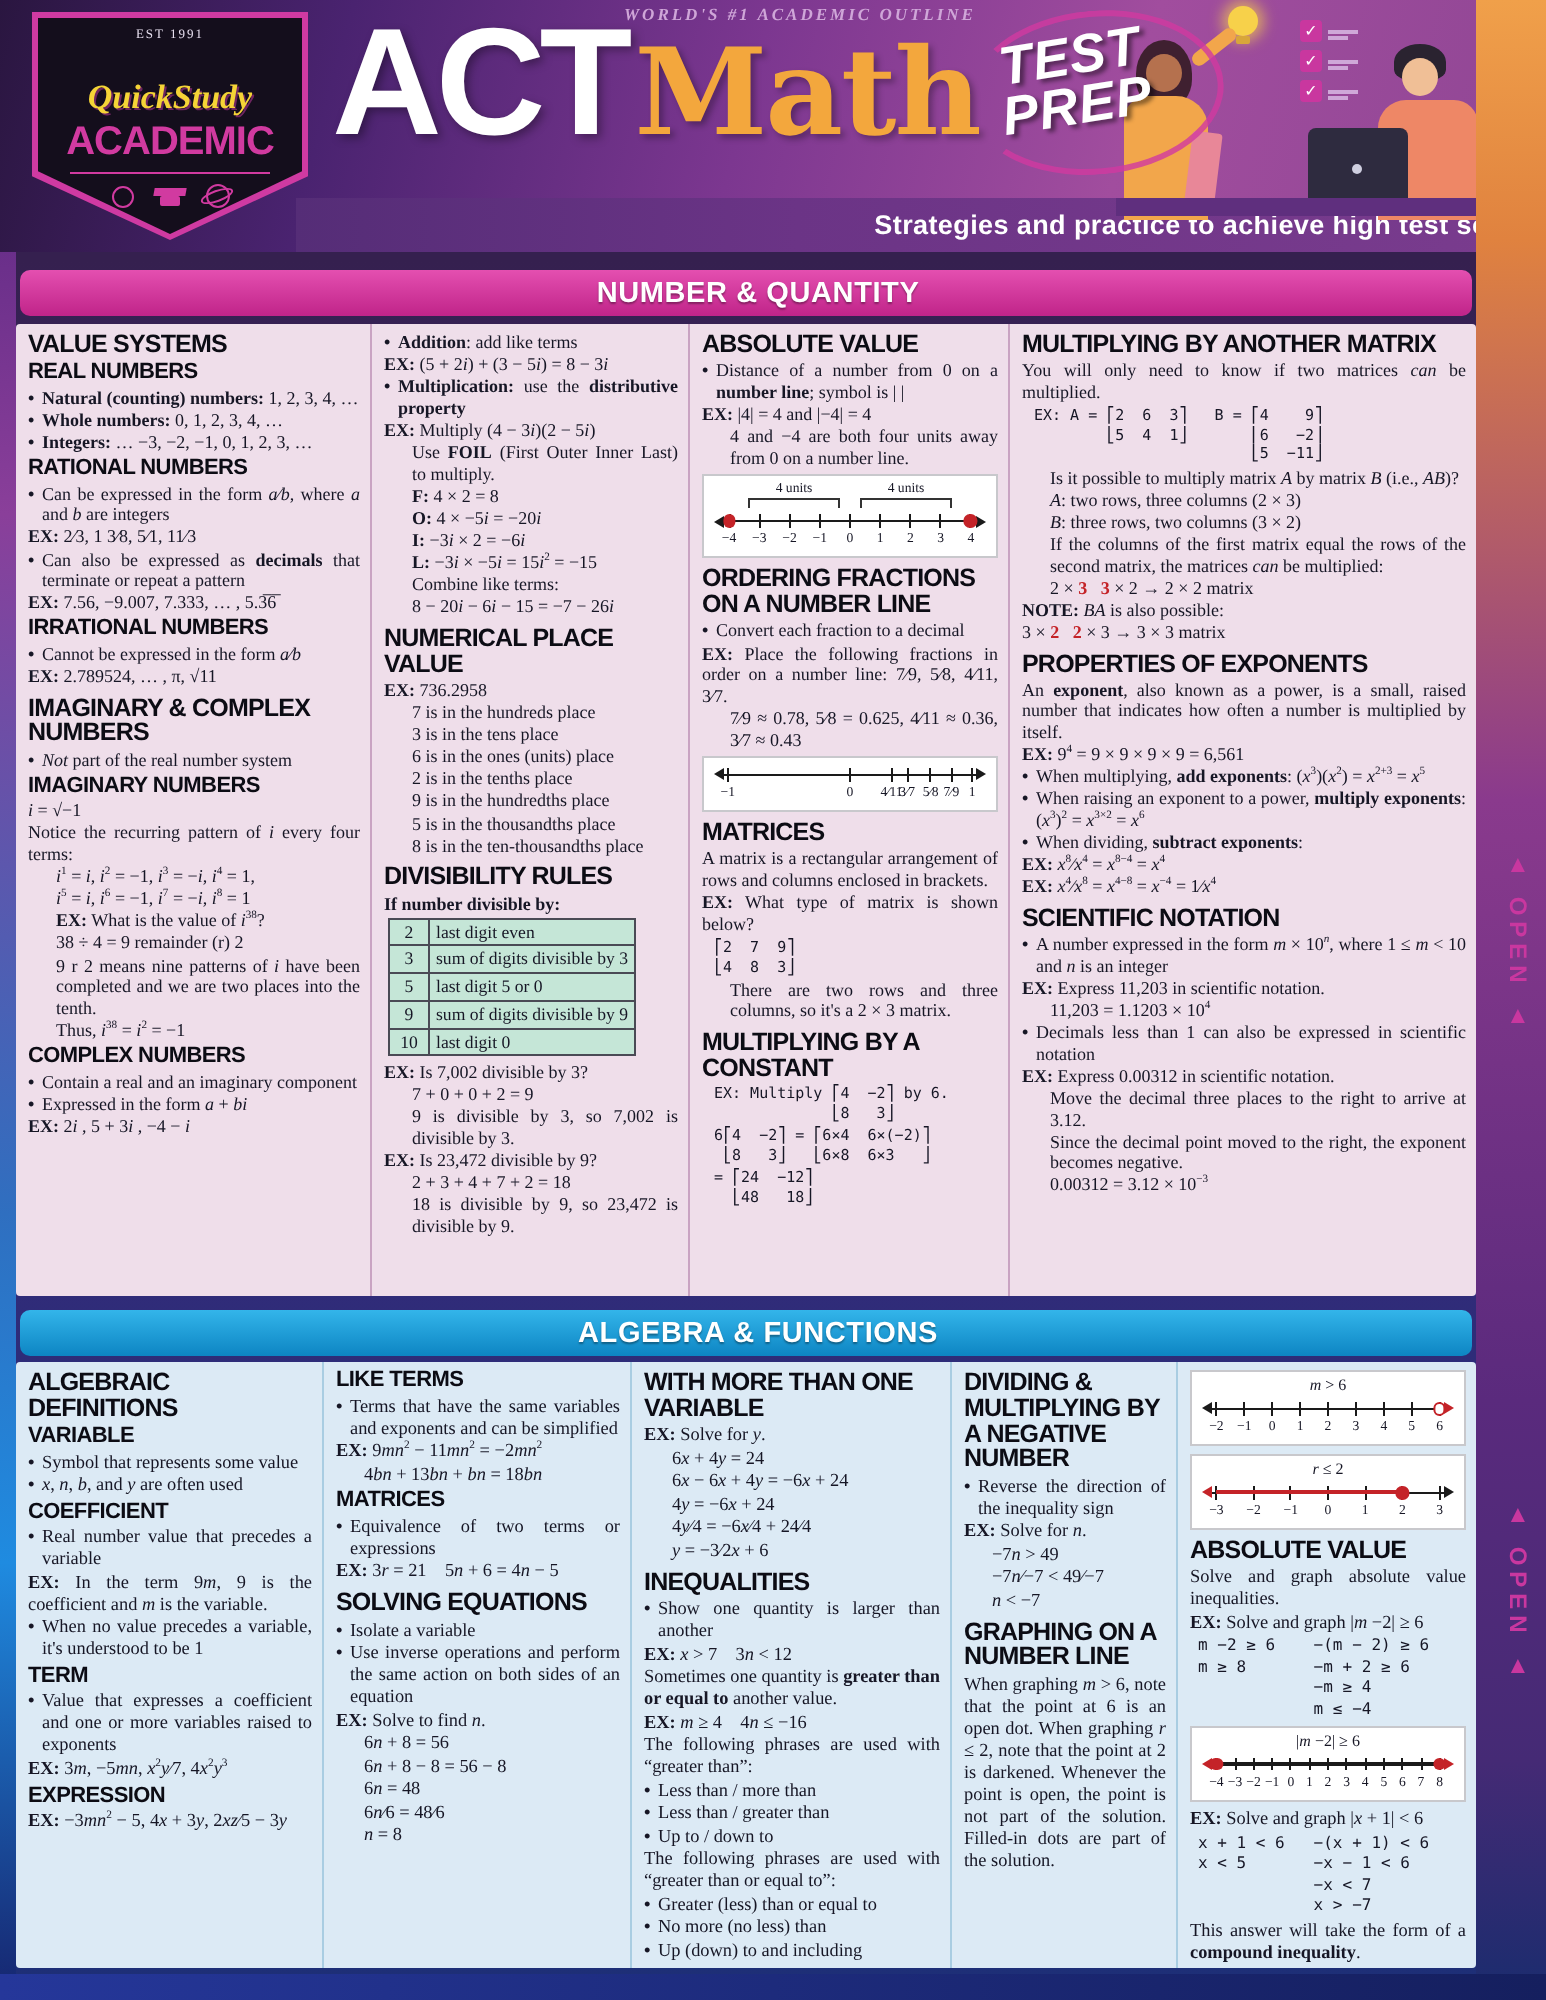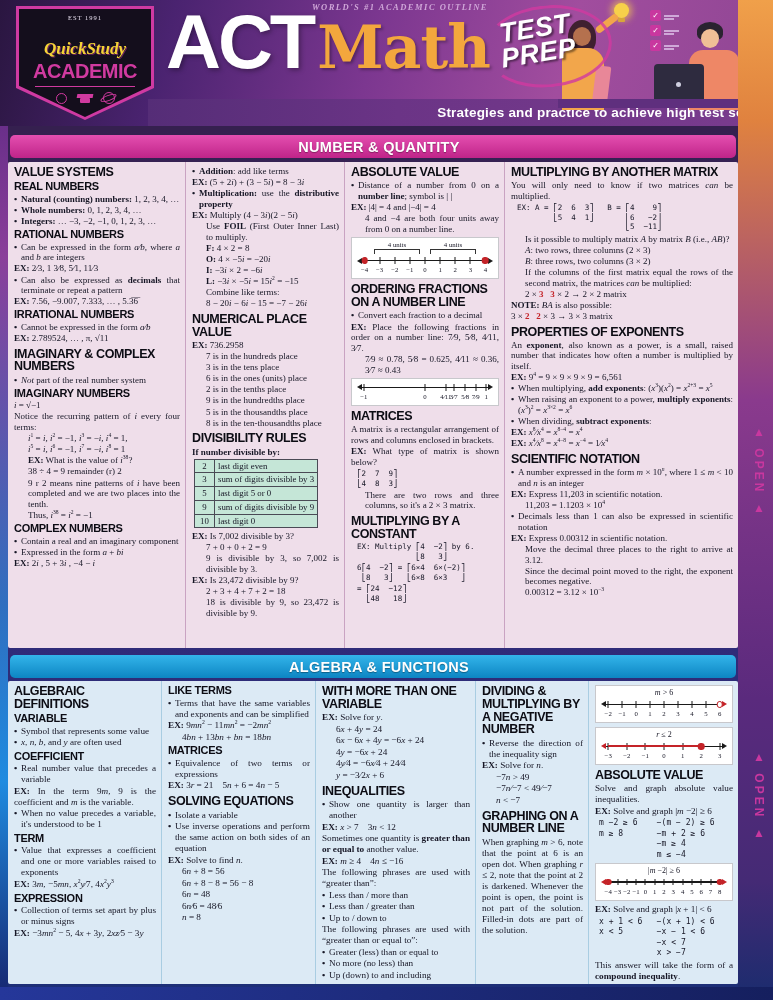--- a/index.html
+++ b/index.html
@@ -402,21 +402,20 @@
           <div class="li">Symbol that represents some value</div>
           <div class="li"><i>x</i>, <i>n</i>, <i>b</i>, and <i>y</i> are often used</div>
           <div class="h2">COEFFICIENT</div>
           <div class="li">Real number value that precedes a variable</div>
           <div class="p"><b>EX:</b> In the term 9<i>m</i>, 9 is the coefficient and <i>m</i> is the variable.</div>
           <div class="li">When no value precedes a variable, it's understood to be 1</div>
           <div class="h2">TERM</div>
           <div class="li">Value that expresses a coefficient and one or more variables raised to exponents</div>
           <div class="p"><b>EX:</b> 3<i>m</i>, −5<i>mn</i>, <i>x</i><sup>2</sup><i>y</i>⁄7, 4<i>x</i><sup>2</sup><i>y</i><sup>3</sup></div>
           <div class="h2">EXPRESSION</div>
-          <div class="li">Collection of terms set apart by plus or minus signs</div>
           <div class="p"><b>EX:</b> −3<i>mn</i><sup>2</sup> − 5, 4<i>x</i> + 3<i>y</i>, 2<i>xz</i>⁄5 − 3<i>y</i></div>
         </div>
         <div class="col">
           <div class="h2">LIKE TERMS</div>
           <div class="li">Terms that have the same variables and exponents and can be simplified</div>
           <div class="p"><b>EX:</b> 9<i>mn</i><sup>2</sup> − 11<i>mn</i><sup>2</sup> = −2<i>mn</i><sup>2</sup></div>
           <div class="in">4<i>bn</i> + 13<i>bn</i> + <i>bn</i> = 18<i>bn</i></div>
           <div class="h2">MATRICES</div>
           <div class="li">Equivalence of two terms or expressions</div>
           <div class="p"><b>EX:</b> 3<i>r</i> = 21&nbsp;&nbsp;&nbsp;&nbsp;5<i>n</i> + 6 = 4<i>n</i> − 5</div>

